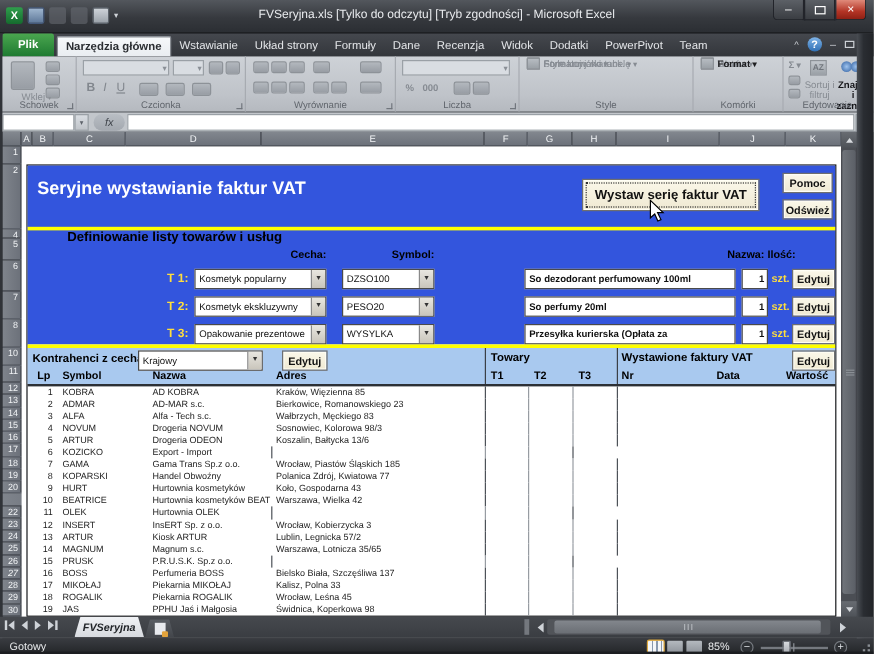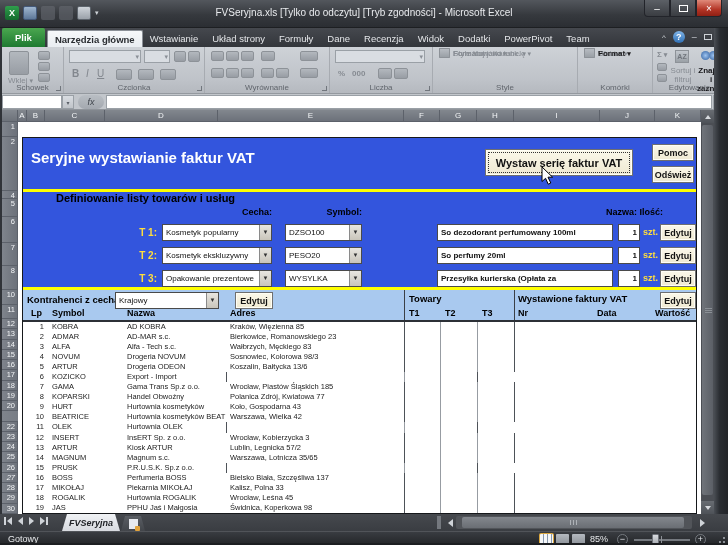--- a/index.html
+++ b/index.html
@@ -204,21 +204,21 @@
       <span class="smwb">–</span>
       <span class="smmax"></span>
       <span class="smwb">×</span>
     </div>
   </div>
 
   <div class="a ribbon">
 
     <div class="rgroup" style="left:2px;width:62px">
       <span class="gi clipbig" style="left:7px;top:4px"></span>
-      <span class="gtxt dd" style="left:6px;top:29px">Wklej</span>
+      <span class="gtxt dd" style="left:16px;top:29px">Wklej</span>
       <span class="gi" style="left:36px;top:4px;width:12px;height:9px"></span>
       <span class="gi" style="left:36px;top:15px;width:12px;height:9px"></span>
       <span class="gi" style="left:36px;top:26px;width:12px;height:9px"></span>
       <span class="glabel">Schowek</span>
       <span class="launcher"></span>
     </div>
 
     <div class="rgroup" style="left:64px;width:141px">
       <span class="rcombo" style="left:5px;top:3px;width:72px"></span>
       <span class="rcombo" style="left:80px;top:3px;width:26px"></span>
@@ -658,21 +658,21 @@
           <div class="td b2"></div>
           <div class="td b2"></div>
           <div class="td b1"></div>
           <div class="td"></div>
           <div class="td"></div>
         </div>
 
         <div class="trow">
           <div class="td lp">18</div>
           <div class="td">ROGALIK</div>
-          <div class="td">Hurtownia ROGALIK</div>
+          <div class="td">Piekarnia ROGALIK</div>
           <div class="td">Wrocław, Leśna  45</div>
           <div class="td b1"></div>
           <div class="td b2"></div>
           <div class="td b2"></div>
           <div class="td b1"></div>
           <div class="td"></div>
           <div class="td"></div>
         </div>
 
         <div class="trow">

